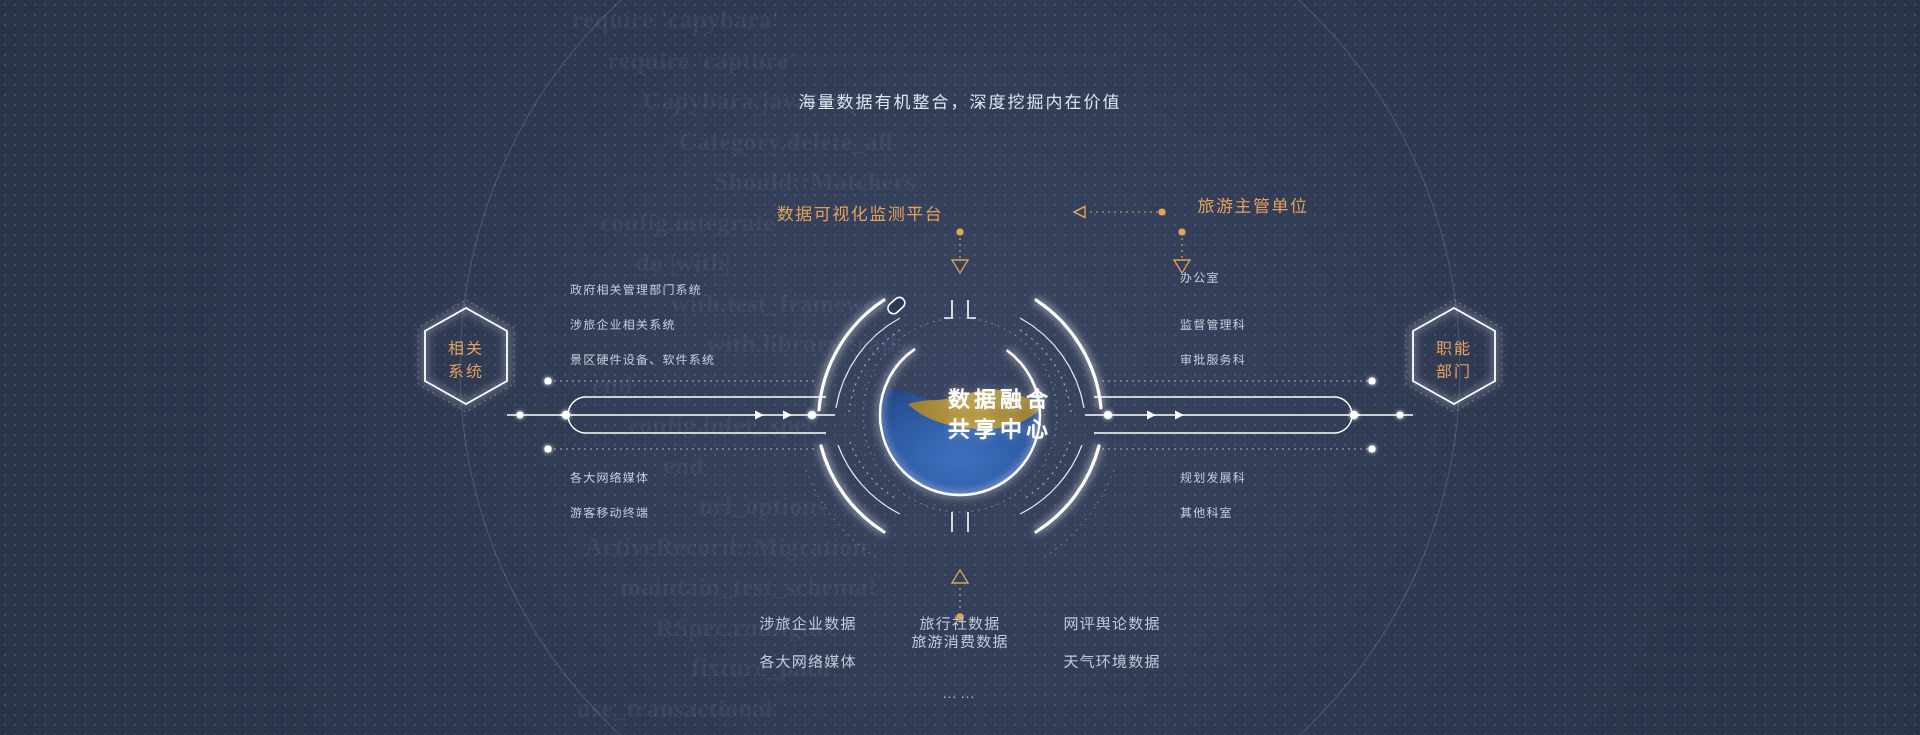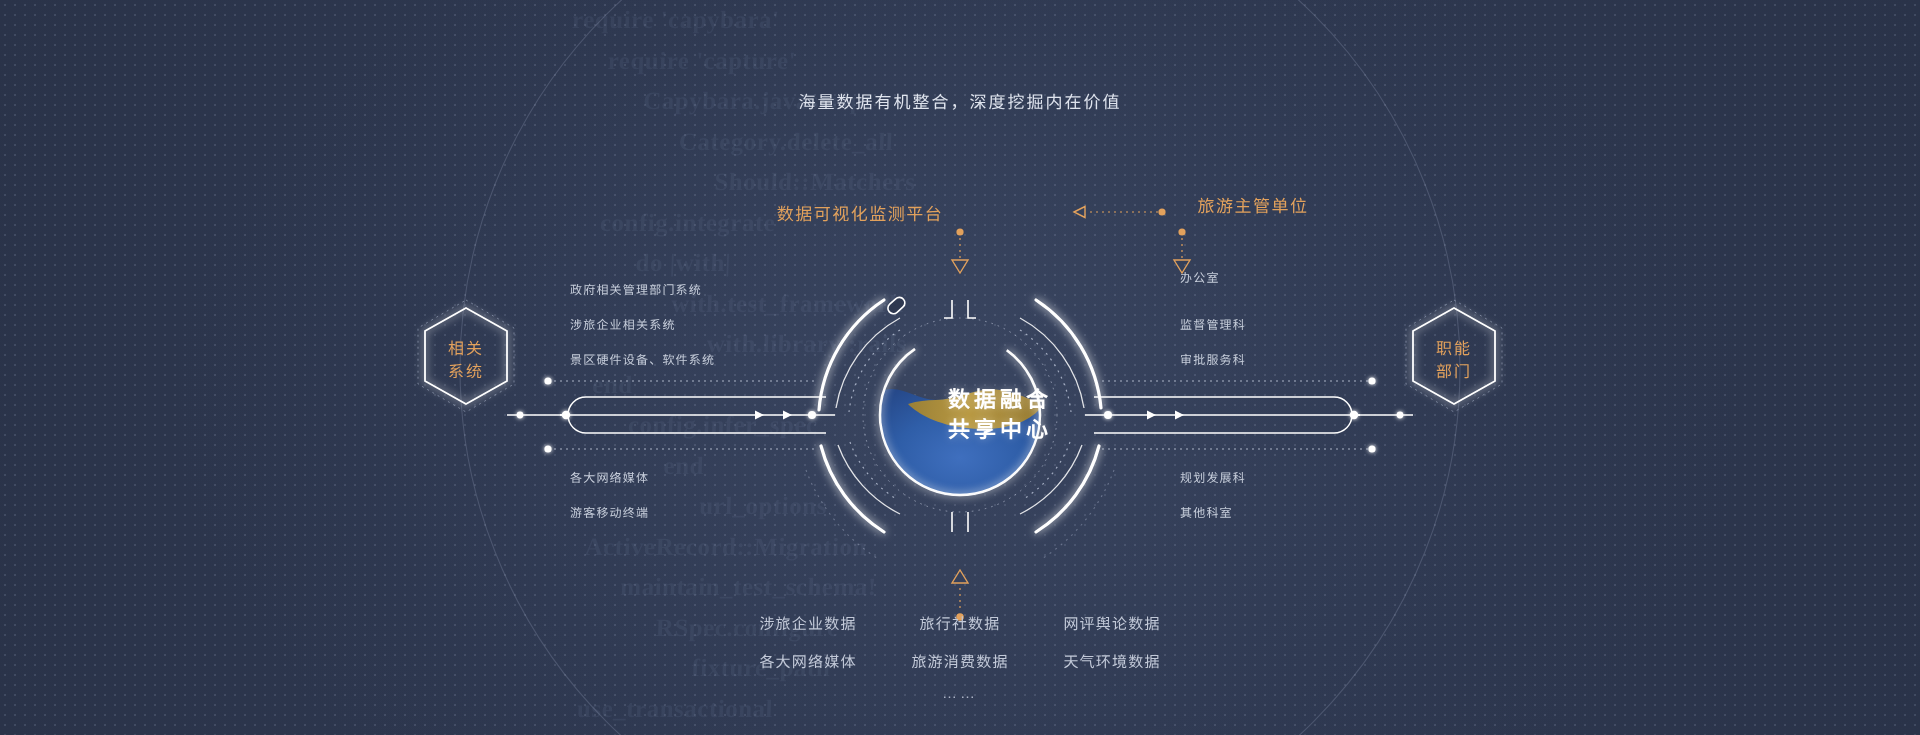--- a/index.html
+++ b/index.html
@@ -270,18 +270,18 @@
   <div class="side-item" style="left:1180px; top:350px;">审批服务科</div>
 
   <div class="side-item" style="left:1180px; top:468px;">规划发展科</div>
   <div class="side-item" style="left:1180px; top:503px;">其他科室</div>
 
   <div class="bot-item" style="left:808px; top:612px; transform:translateX(-50%);">涉旅企业数据</div>
   <div class="bot-item" style="left:960px; top:612px; transform:translateX(-50%);">旅行社数据</div>
   <div class="bot-item" style="left:1112px; top:612px; transform:translateX(-50%);">网评舆论数据</div>
 
   <div class="bot-item" style="left:808px; top:650px; transform:translateX(-50%);">各大网络媒体</div>
-  <div class="bot-item" style="left:960px; top:650px; transform:translateX(-50%);">旅游消费数据</div>
+  <div class="bot-item" style="left:960px; top:630px; transform:translateX(-50%);">旅游消费数据</div>
   <div class="bot-item" style="left:1112px; top:650px; transform:translateX(-50%);">天气环境数据</div>
 
   <div class="dots-more" style="left:960px; top:684px; transform:translateX(-50%);">……</div>
 
 </div>
 
 </body></html>

